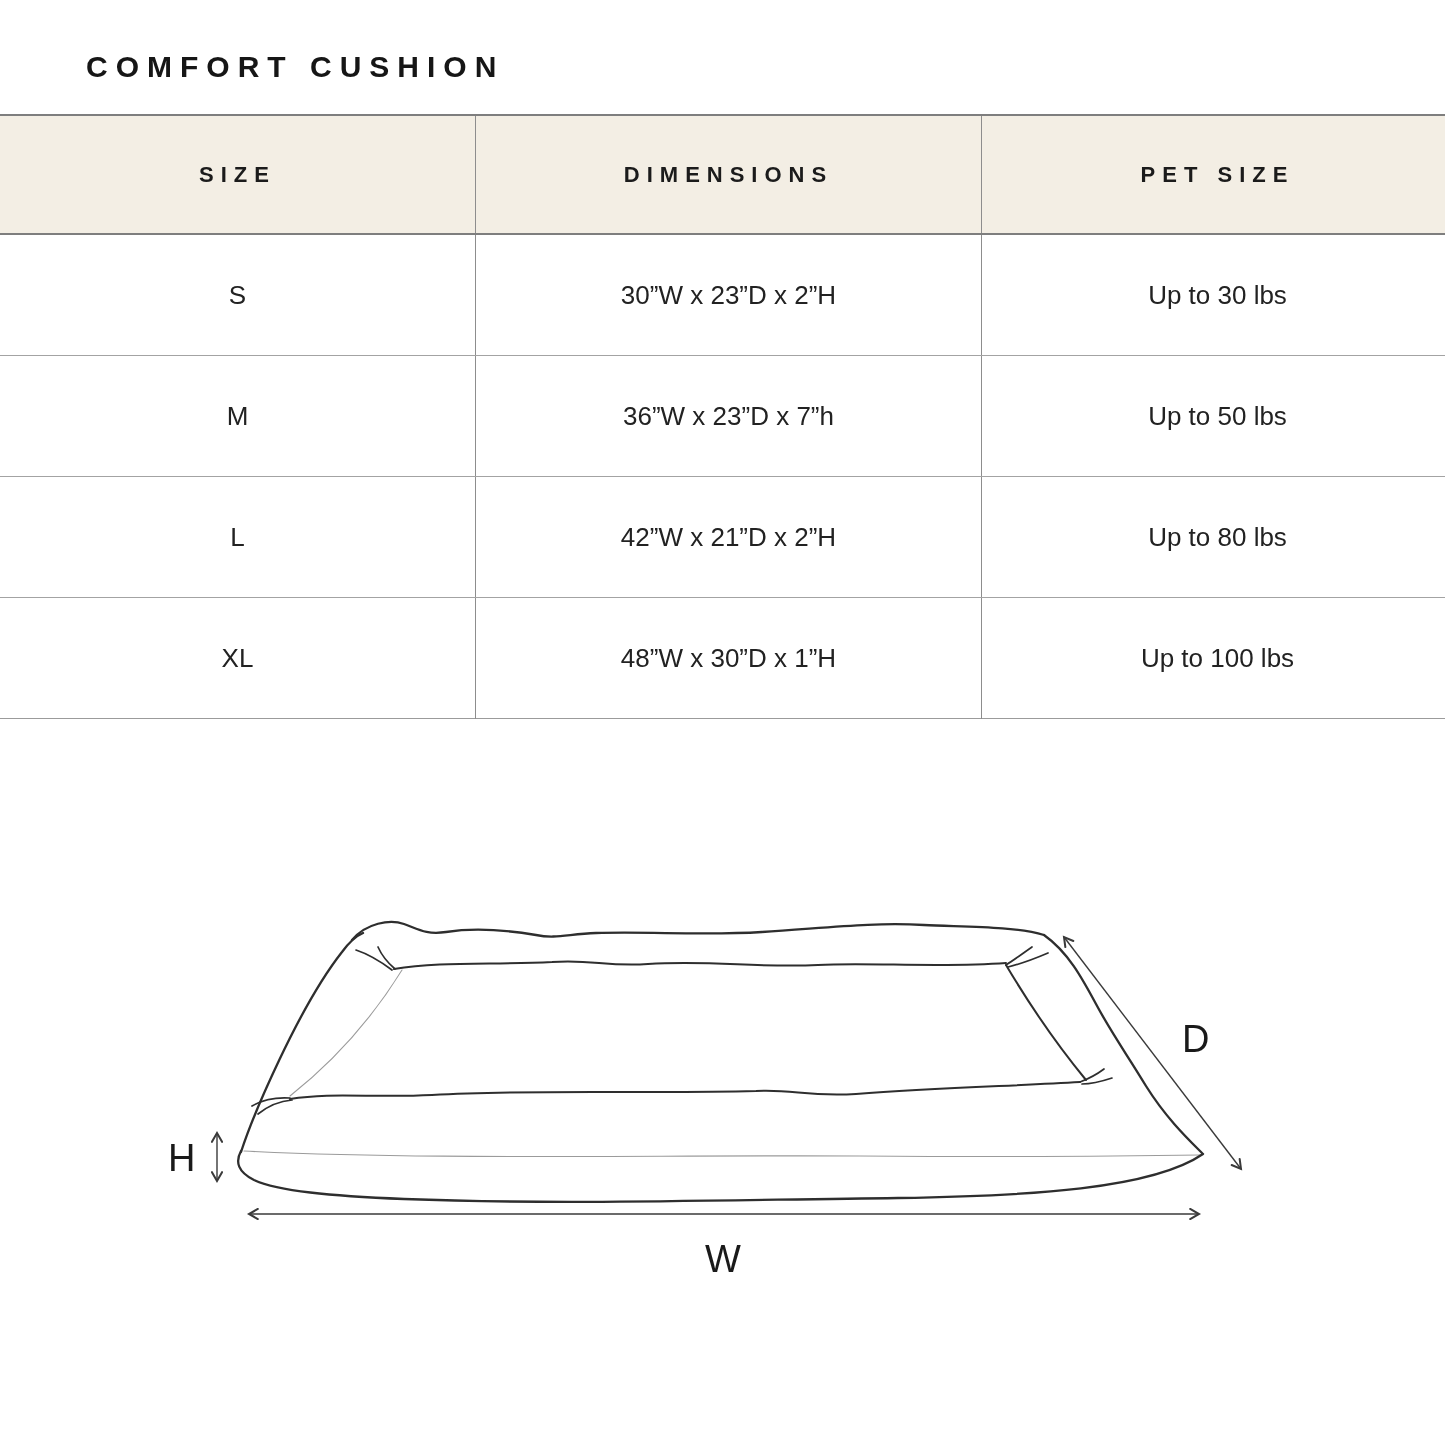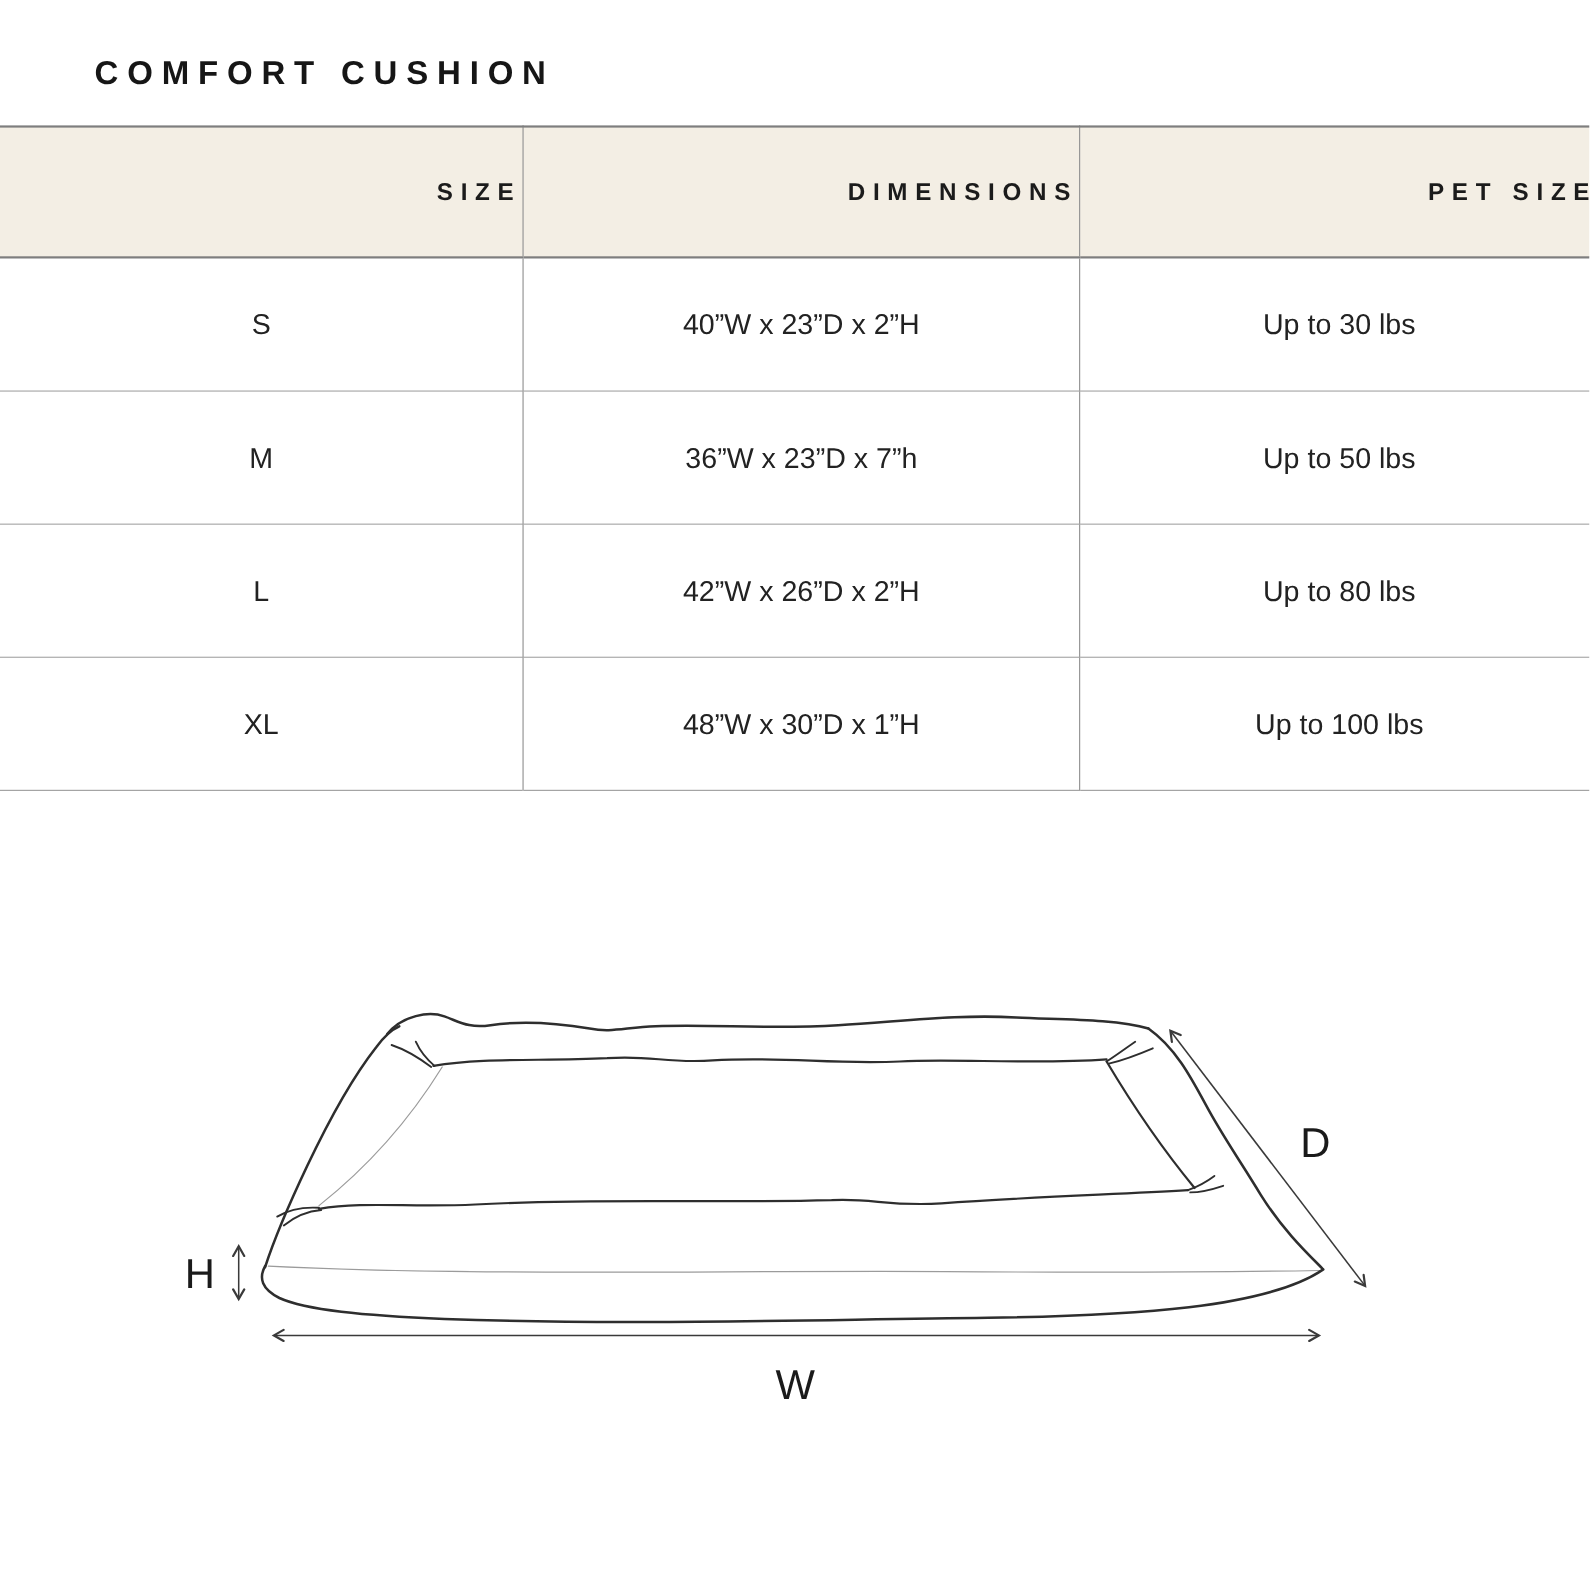--- a/index.html
+++ b/index.html
@@ -35,21 +35,21 @@
     table-layout: fixed;
   }
   table.size-chart { border-top: 2px solid #7e7e7e; border-bottom: 1px solid #9b9b9b; }
   table.size-chart th {
     height: 115px;
     background: #f3eee4;
     font-size: 22px;
     font-weight: 700;
     letter-spacing: 7px;
     color: #1b1b1b;
-    text-align: right;
+    text-align: center;
     vertical-align: middle;
     border-bottom: 2px solid #7e7e7e;
   }
   table.size-chart td {
     height: 118px;
     font-size: 26px;
     font-weight: 400;
     color: #222222;
     text-align: center;
     vertical-align: middle;
@@ -90,31 +90,31 @@
     <thead>
       <tr>
         <th>SIZE</th>
         <th>DIMENSIONS</th>
         <th>PET SIZE</th>
       </tr>
     </thead>
     <tbody>
       <tr>
         <td>S</td>
-        <td>40”W x 23”D x 2”H</td>
+        <td>30”W x 23”D x 2”H</td>
         <td>Up to 30 lbs</td>
       </tr>
       <tr>
         <td>M</td>
         <td>36”W x 23”D x 7”h</td>
         <td>Up to 50 lbs</td>
       </tr>
       <tr>
         <td>L</td>
-        <td>42”W x 26”D x 2”H</td>
+        <td>42”W x 21”D x 2”H</td>
         <td>Up to 80 lbs</td>
       </tr>
       <tr>
         <td>XL</td>
         <td>48”W x 30”D x 1”H</td>
         <td>Up to 100 lbs</td>
       </tr>
     </tbody>
   </table>
 

